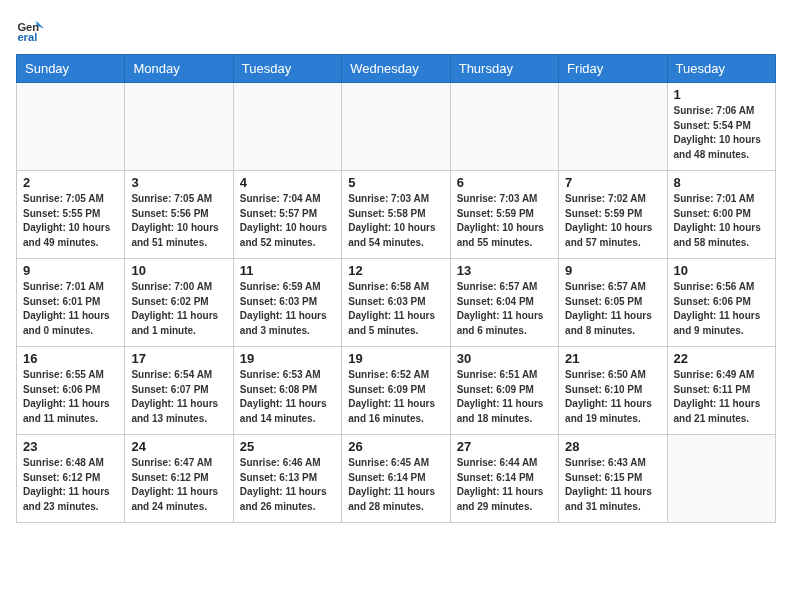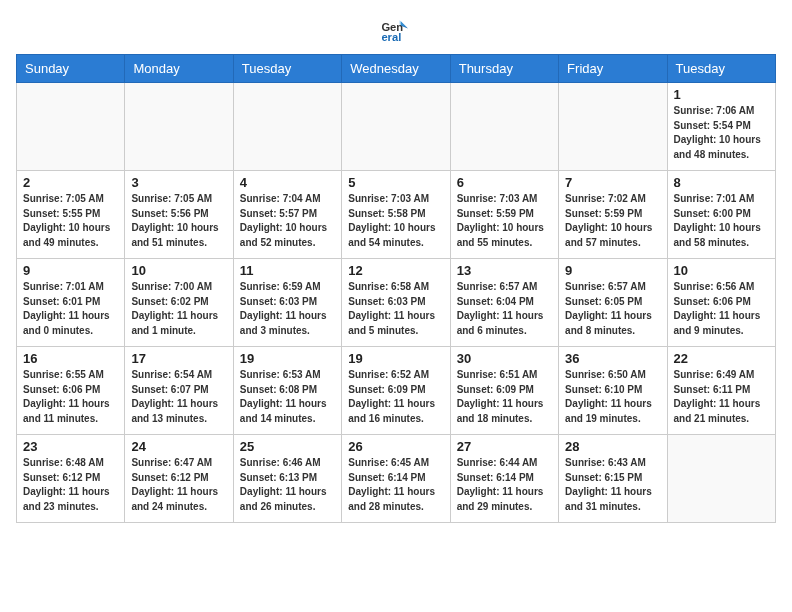--- a/index.html
+++ b/index.html
@@ -5,21 +5,21 @@
     * { box-sizing: border-box; margin: 0; padding: 0; }
     body {
       font-family: Arial, sans-serif;
       background: #fff;
       width: 792px;
       min-height: 612px;
       padding: 16px;
     }
     .header {
       display: flex;
-      justify-content: center;
+      justify-content: flex-start;
       align-items: flex-start;
       margin-bottom: 10px;
     }
     .logo {
       display: flex;
       align-items: center;
       gap: 4px;
     }
     .logo-icon {
       width: 28px;
@@ -199,21 +199,21 @@
       </td>
         <td>
         <div class="day-num">19</div>
         <div class="day-info">Sunrise: 6:52 AM<br>Sunset: 6:09 PM<br>Daylight: 11 hours and 16 minutes.</div>
       </td>
         <td>
         <div class="day-num">30</div>
         <div class="day-info">Sunrise: 6:51 AM<br>Sunset: 6:09 PM<br>Daylight: 11 hours and 18 minutes.</div>
       </td>
         <td>
-        <div class="day-num">36</div>
+        <div class="day-num">21</div>
         <div class="day-info">Sunrise: 6:50 AM<br>Sunset: 6:10 PM<br>Daylight: 11 hours and 19 minutes.</div>
       </td>
         <td>
         <div class="day-num">22</div>
         <div class="day-info">Sunrise: 6:49 AM<br>Sunset: 6:11 PM<br>Daylight: 11 hours and 21 minutes.</div>
       </td>
       </tr>
       <tr>
         <td>
         <div class="day-num">23</div>

